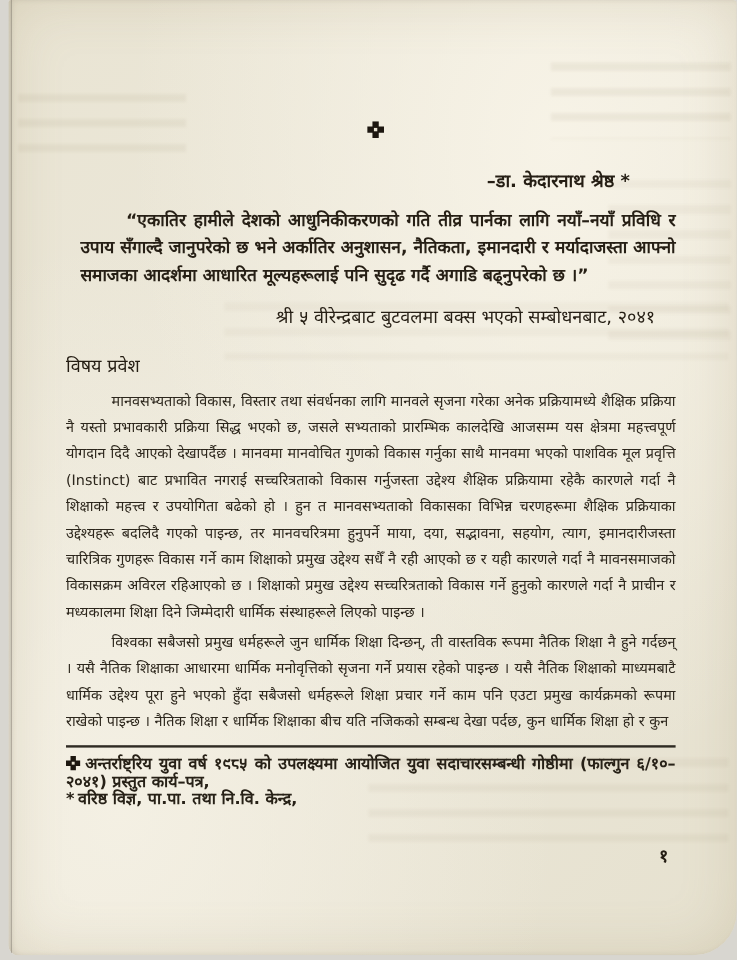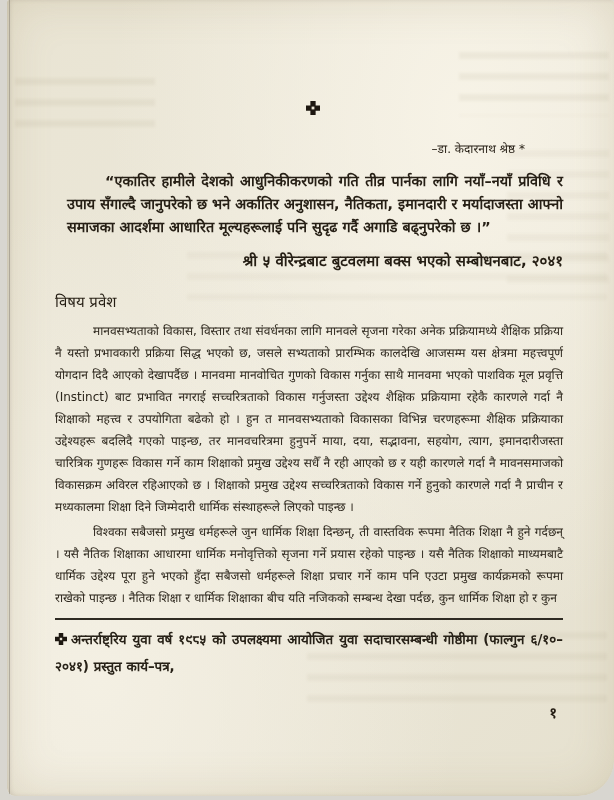--- a/index.html
+++ b/index.html
@@ -58,39 +58,39 @@
     text-align: center;
     font-weight: bold;
     font-size: 24px;
     line-height: 33px;
     color: #221b11;
     letter-spacing: .2px;
   }
   .title-cross { display: inline-block; vertical-align: baseline; margin-left: 7px; }
   .author {
     text-align: right;
-    font-weight: normal;
-    font-size: 12px;
+    font-weight: bold;
+    font-size: 15px;
     margin: 15px 38px 0 0;
     color: #251e14;
   }
   .quote {
     margin: 13px 0 0 12px;
     font-weight: bold;
     font-size: 14.4px;
     line-height: 23px;
     text-align: justify;
     text-indent: 38px;
     color: #261f15;
   }
   .attribution {
     text-align: right;
-    font-weight: bold;
+    font-weight: normal;
     font-size: 15px;
-    margin: 11px 0 0 0;
+    margin: 11px 17px 0 0;
     color: #251e14;
   }
   .heading {
     font-size: 15px;
     font-weight: normal;
     margin: 21px 0 0 0;
     color: #241d13;
   }
   .para {
     font-size: 12px;
@@ -103,21 +103,21 @@
   .para.p2 { margin-top: 3px; }
   .footnote-rule {
     border: none;
     border-top: 2px solid #2f2b23;
     margin: 9px 0 7px 0;
     width: 100%;
   }
   .footnote {
     font-size: 13.4px;
     font-weight: bold;
-    line-height: 26px;
+    line-height: 14px;
     text-align: justify;
     margin: 0;
     color: #27211 7;
     color: #272117;
   }
   .fn-icon { display: inline-block; vertical-align: -1px; margin-right: 4px; }
   .fn-marker { margin-right: 3px; }
   .page-number {
     position: absolute;
     top: 702px; right: 57px;
@@ -161,18 +161,21 @@
 
       <hr class="footnote-rule">
 
       <p class="footnote">
         <span class="fn-icon"><svg width="12" height="12" viewBox="0 0 16 16">
               <path d="M5 0 H11 V5 H16 V11 H11 V16 H5 V11 H0 V5 H5 Z" fill="#1d1710"></path>
               <rect x="6.4" y="6.4" width="3.2" height="3.2" fill="#e9e4d4"></rect>
             </svg></span><span>अन्तर्राष्ट्रिय युवा वर्ष १९८५ को उपलक्ष्यमा आयोजित युवा सदाचारसम्बन्धी गोष्ठीमा (फाल्गुन ६/१०– २०४१)  प्रस्तुत  कार्य–पत्र,</span>
       </p>
 
+      <p class="footnote">
+        <span class="fn-marker">*</span><span>वरिष्ठ विज्ञ, पा.पा. तथा नि.वि. केन्द्र,</span>
+      </p>
 
     </div>
 
     <div class="page-number">१</div>
   </div>
 </div>
 
 </body></html>

